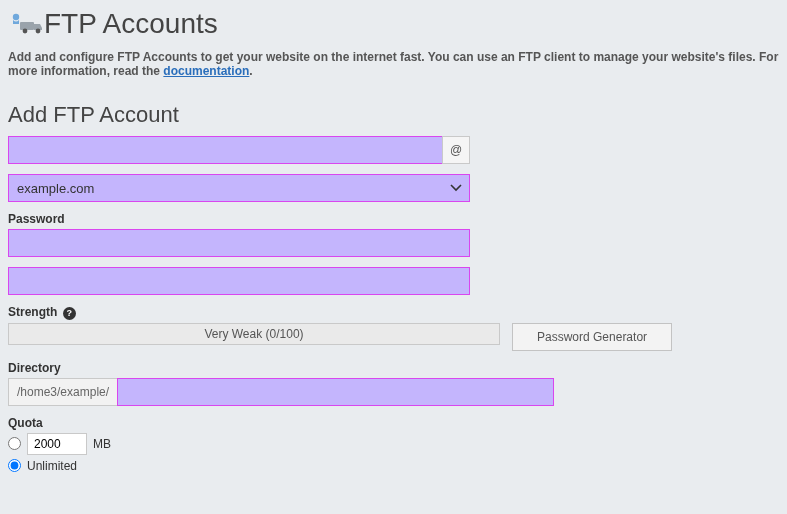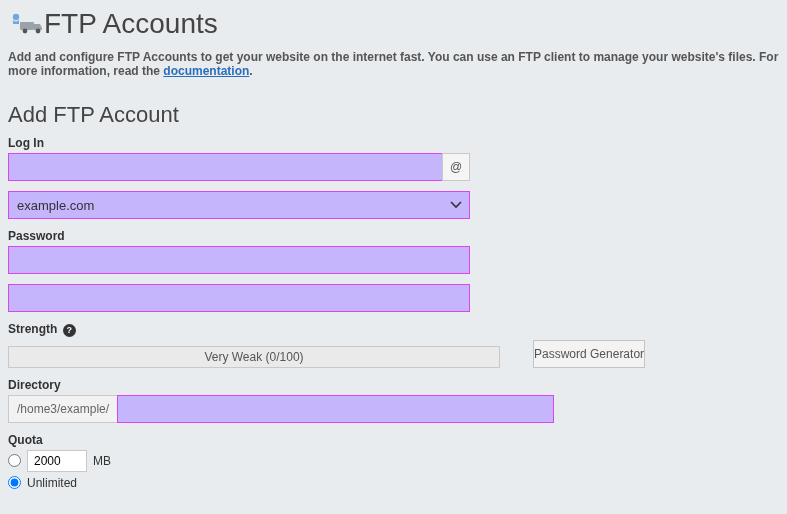--- a/index.html
+++ b/index.html
@@ -75,35 +75,35 @@
   .select-caret {
     position: absolute;
     right: 8px;
     top: 50%;
     transform: translateY(-50%);
     pointer-events: none;
     font-size: 12px;
     color: #333;
   }
   .w462 { width: 462px; }
-  .strength-row { display: flex; align-items: flex-end; gap: 33px; }
+  .strength-row { display: flex; align-items: flex-start; gap: 12px; }
   .strength-bar {
     flex: 0 0 492px;
     height: 22px;
     border: 1px solid #c9c9c9;
     background: #eaeaea;
     display: flex;
     align-items: center;
     justify-content: center;
     font-size: 12px;
     color: #555;
   }
   .btn-gen {
     height: 28px;
-    padding: 0 0;
+    padding: 0 24px;
     border: 1px solid #c3c3c3;
     background: #f3f3f3;
     color: #555;
     font-size: 12px;
     cursor: pointer;
     font-family: inherit;
   }
   .dir-row { display: flex; width: 546px; }
   .dir-prefix {
     height: 28px;
@@ -148,21 +148,20 @@
   <h1>FTP Accounts</h1>
 </div>
 
 <p class="intro">
   <span>Add and configure FTP Accounts to get your website on the internet fast. You can use an FTP client to manage your website's files. For more information, read the </span><a href="#">documentation</a><span>.</span>
 </p>
 
 <h2>Add FTP Account</h2>
 
 <div class="field">
-  <label class="lbl">Log In</label>
   <div class="row-login">
     <input type="text" class="input" value="" style="">
     <span class="addon">@</span>
   </div>
 </div>
 
 <div class="field">
   <div class="select-wrap">
     <select>
       <option>example.com</option>

